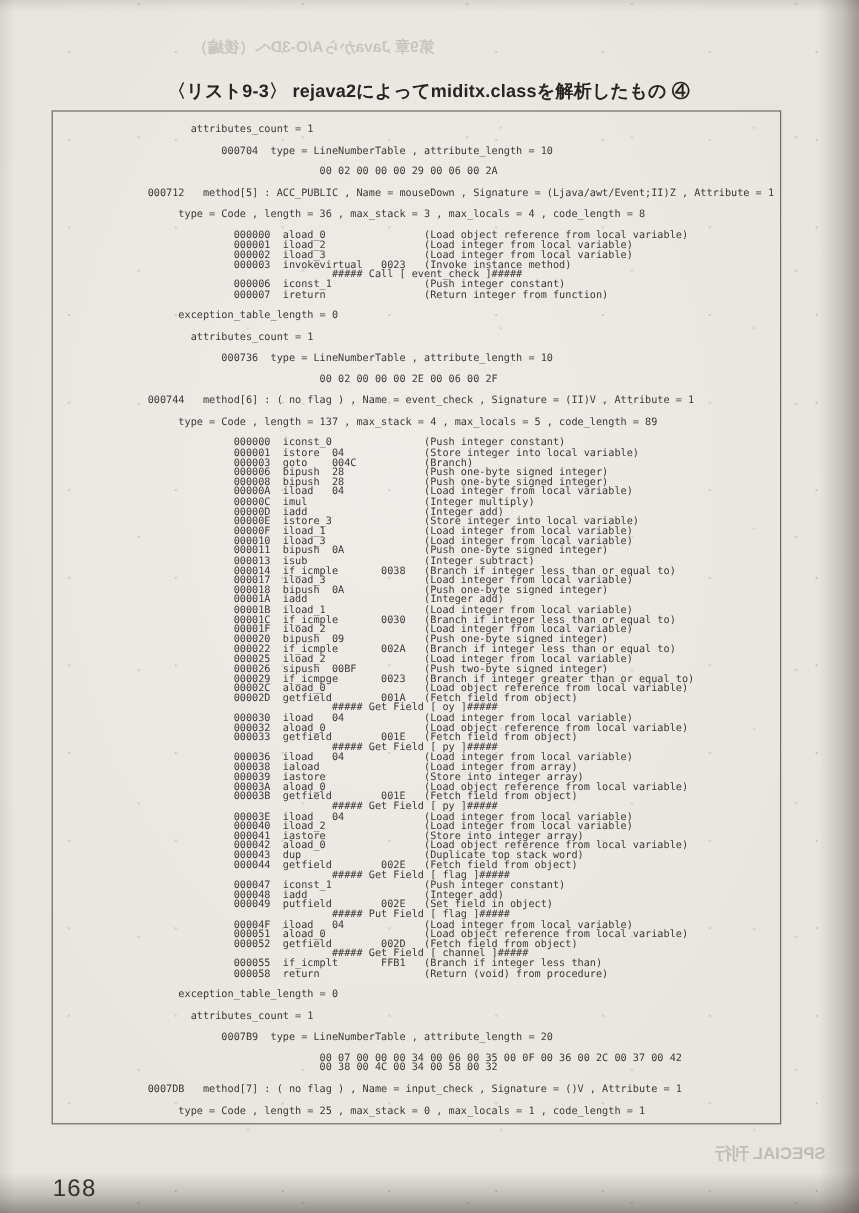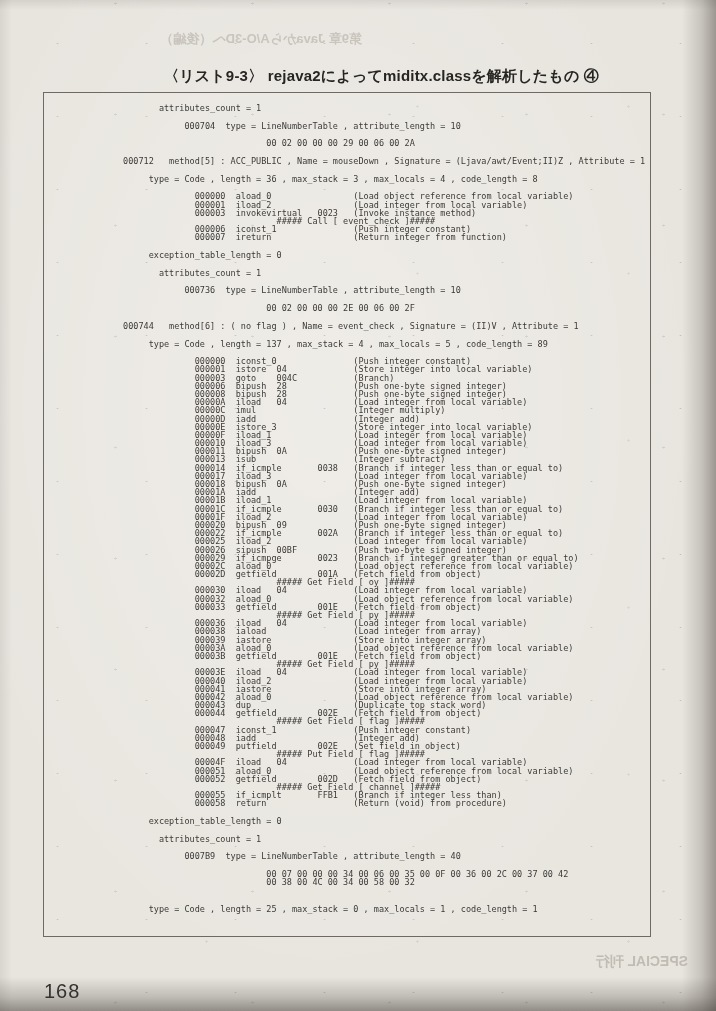--- a/index.html
+++ b/index.html
@@ -18,21 +18,21 @@
   .page::before {
     content:""; position:absolute; inset:0; pointer-events:none;
     background-image:
       radial-gradient(rgba(70,64,55,0.22) 0.8px, rgba(0,0,0,0) 1.1px),
       radial-gradient(rgba(70,64,55,0.14) 1px,  rgba(0,0,0,0) 1.4px),
       radial-gradient(rgba(70,64,55,0.10) 1.2px, rgba(0,0,0,0) 1.6px);
     background-size: 89px 73px, 137px 111px, 211px 167px;
     background-position: 13px 7px, 47px 59px, 101px 23px;
   }
   .title {
-    position:absolute; left:164px; top:67px;
+    position:absolute; left:140px; top:67px;
     font-size:15px; font-weight:bold; color:#262522; letter-spacing:0.2px;
     white-space:nowrap;
   }
   .listing-box {
     position:absolute; left:43px; top:92px; width:608px; height:845px;
     border:1px solid #6e6a63; background:rgba(255,255,255,0.06);
     box-sizing:border-box; padding:11px 0 0 33px; overflow:hidden;
   }
   .line {
     white-space:pre; font-family:"DejaVu Sans Mono", monospace;
@@ -76,20 +76,21 @@
         <div class="line">                     000704  type = LineNumberTable , attribute_length = 10</div>
         <div class="gap"></div>
         <div class="line">                                     00 02 00 00 00 29 00 06 00 2A</div>
         <div class="gap"></div>
         <div class="line">         000712   method[5] : ACC_PUBLIC , Name = mouseDown , Signature = (Ljava/awt/Event;II)Z , Attribute = 1</div>
         <div class="gap"></div>
         <div class="line">              type = Code , length = 36 , max_stack = 3 , max_locals = 4 , code_length = 8</div>
         <div class="gap"></div>
         <div class="line">                       000000  aload_0                (Load object reference from local variable)</div>
         <div class="line">                       000001  iload_2                (Load integer from local variable)</div>
+        <div class="line">                       000002  iload_3                (Load integer from local variable)</div>
         <div class="line">                       000003  invokevirtual   0023   (Invoke instance method)</div>
         <div class="line">                                       ##### Call [ event_check ]#####</div>
         <div class="line">                       000006  iconst_1               (Push integer constant)</div>
         <div class="line">                       000007  ireturn                (Return integer from function)</div>
         <div class="gap"></div>
         <div class="line">              exception_table_length = 0</div>
         <div class="gap"></div>
         <div class="line">                attributes_count = 1</div>
         <div class="gap"></div>
         <div class="line">                     000736  type = LineNumberTable , attribute_length = 10</div>
@@ -153,25 +154,26 @@
         <div class="line">                       000051  aload_0                (Load object reference from local variable)</div>
         <div class="line">                       000052  getfield        002D   (Fetch field from object)</div>
         <div class="line">                                       ##### Get Field [ channel ]#####</div>
         <div class="line">                       000055  if_icmplt       FFB1   (Branch if integer less than)</div>
         <div class="line">                       000058  return                 (Return (void) from procedure)</div>
         <div class="gap"></div>
         <div class="line">              exception_table_length = 0</div>
         <div class="gap"></div>
         <div class="line">                attributes_count = 1</div>
         <div class="gap"></div>
-        <div class="line">                     0007B9  type = LineNumberTable , attribute_length = 40</div>
+        <div class="line">                     0007B9  type = LineNumberTable , attribute_length = 20</div>
         <div class="gap"></div>
         <div class="line">                                     00 07 00 00 00 34 00 06 00 35 00 0F 00 36 00 2C 00 37 00 42</div>
         <div class="line">                                     00 38 00 4C 00 34 00 58 00 32</div>
         <div class="gap"></div>
+        <div class="line">         0007DB   method[7] : ( no flag ) , Name = input_check , Signature = ()V , Attribute = 1</div>
         <div class="gap"></div>
         <div class="line">              type = Code , length = 25 , max_stack = 0 , max_locals = 1 , code_length = 1</div>
       </div>
   </div>
 
   <div class="pagenum">168</div>
 
   <div class="footnote">
     <b>ネットワーク対応のシステム</b><span class="sep"></span><span>RS232Cなどの通信ネットワークを利用して複数</span><br>
     <span>で分散処理を行うようなシステムという意味。</span>

